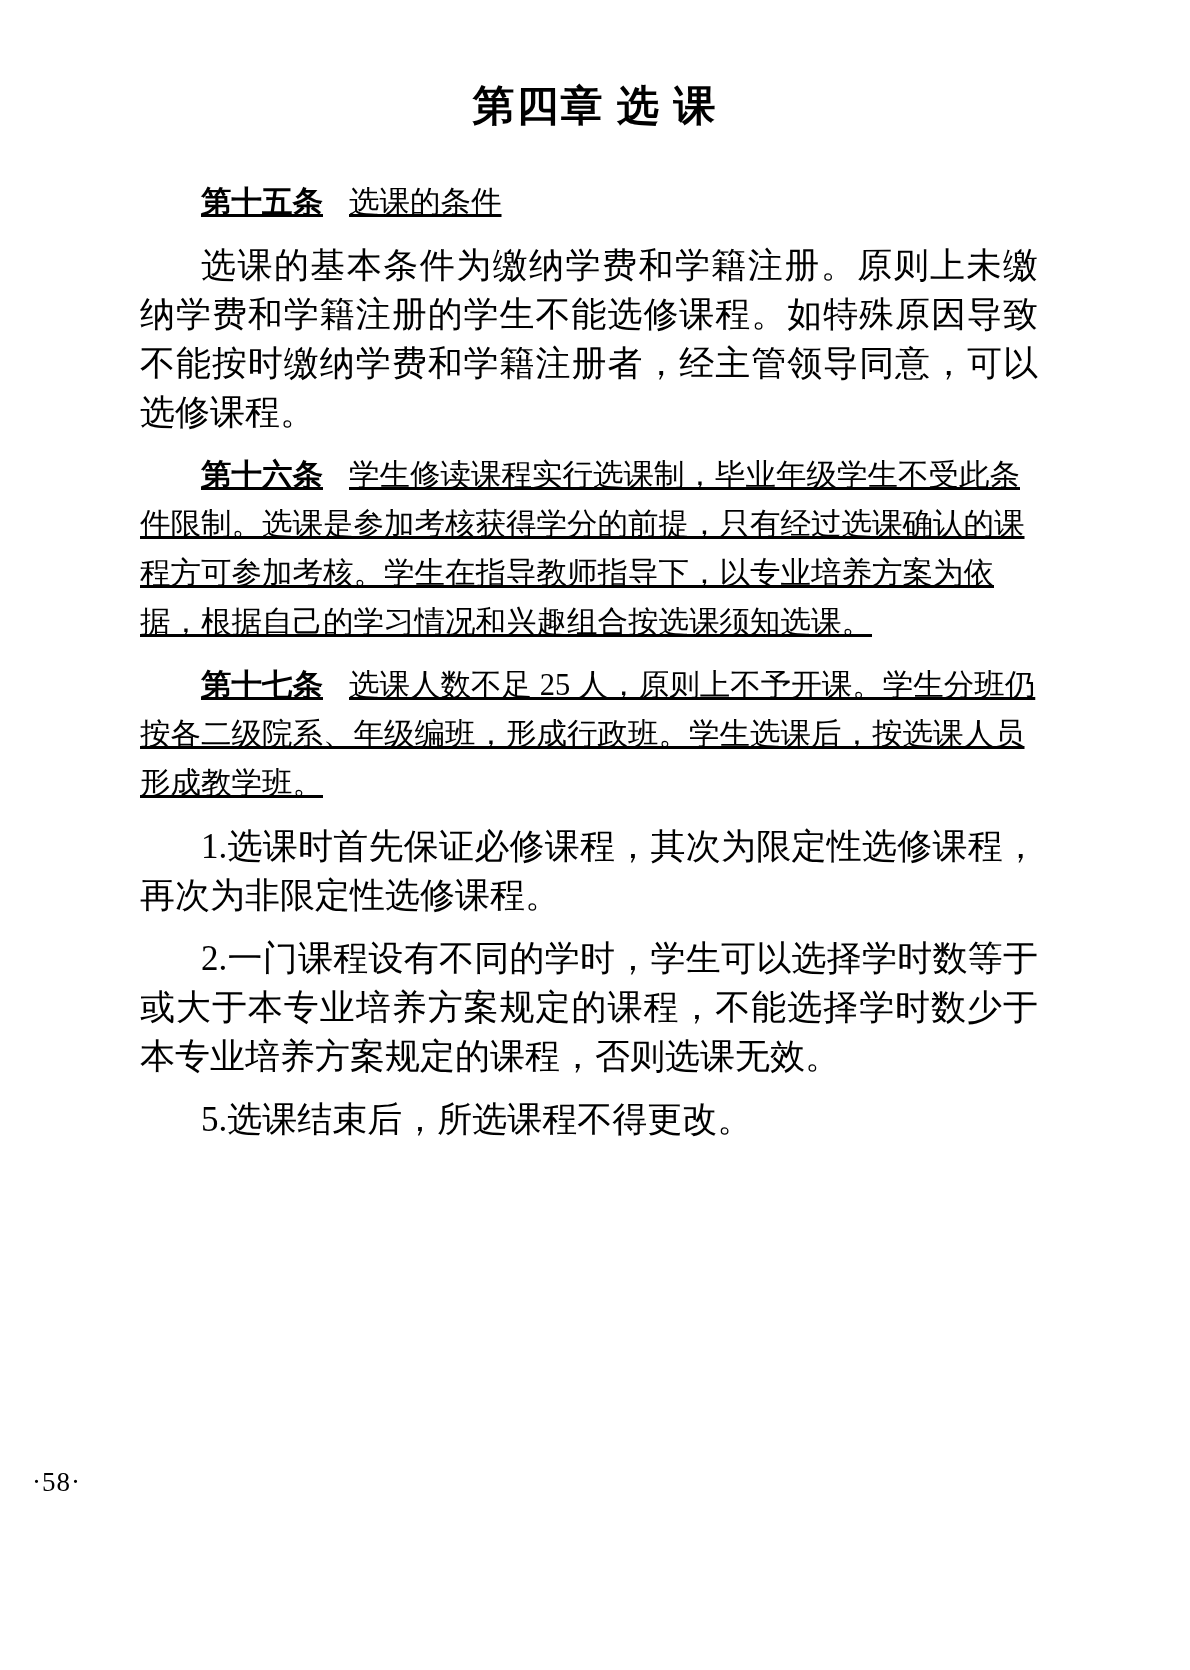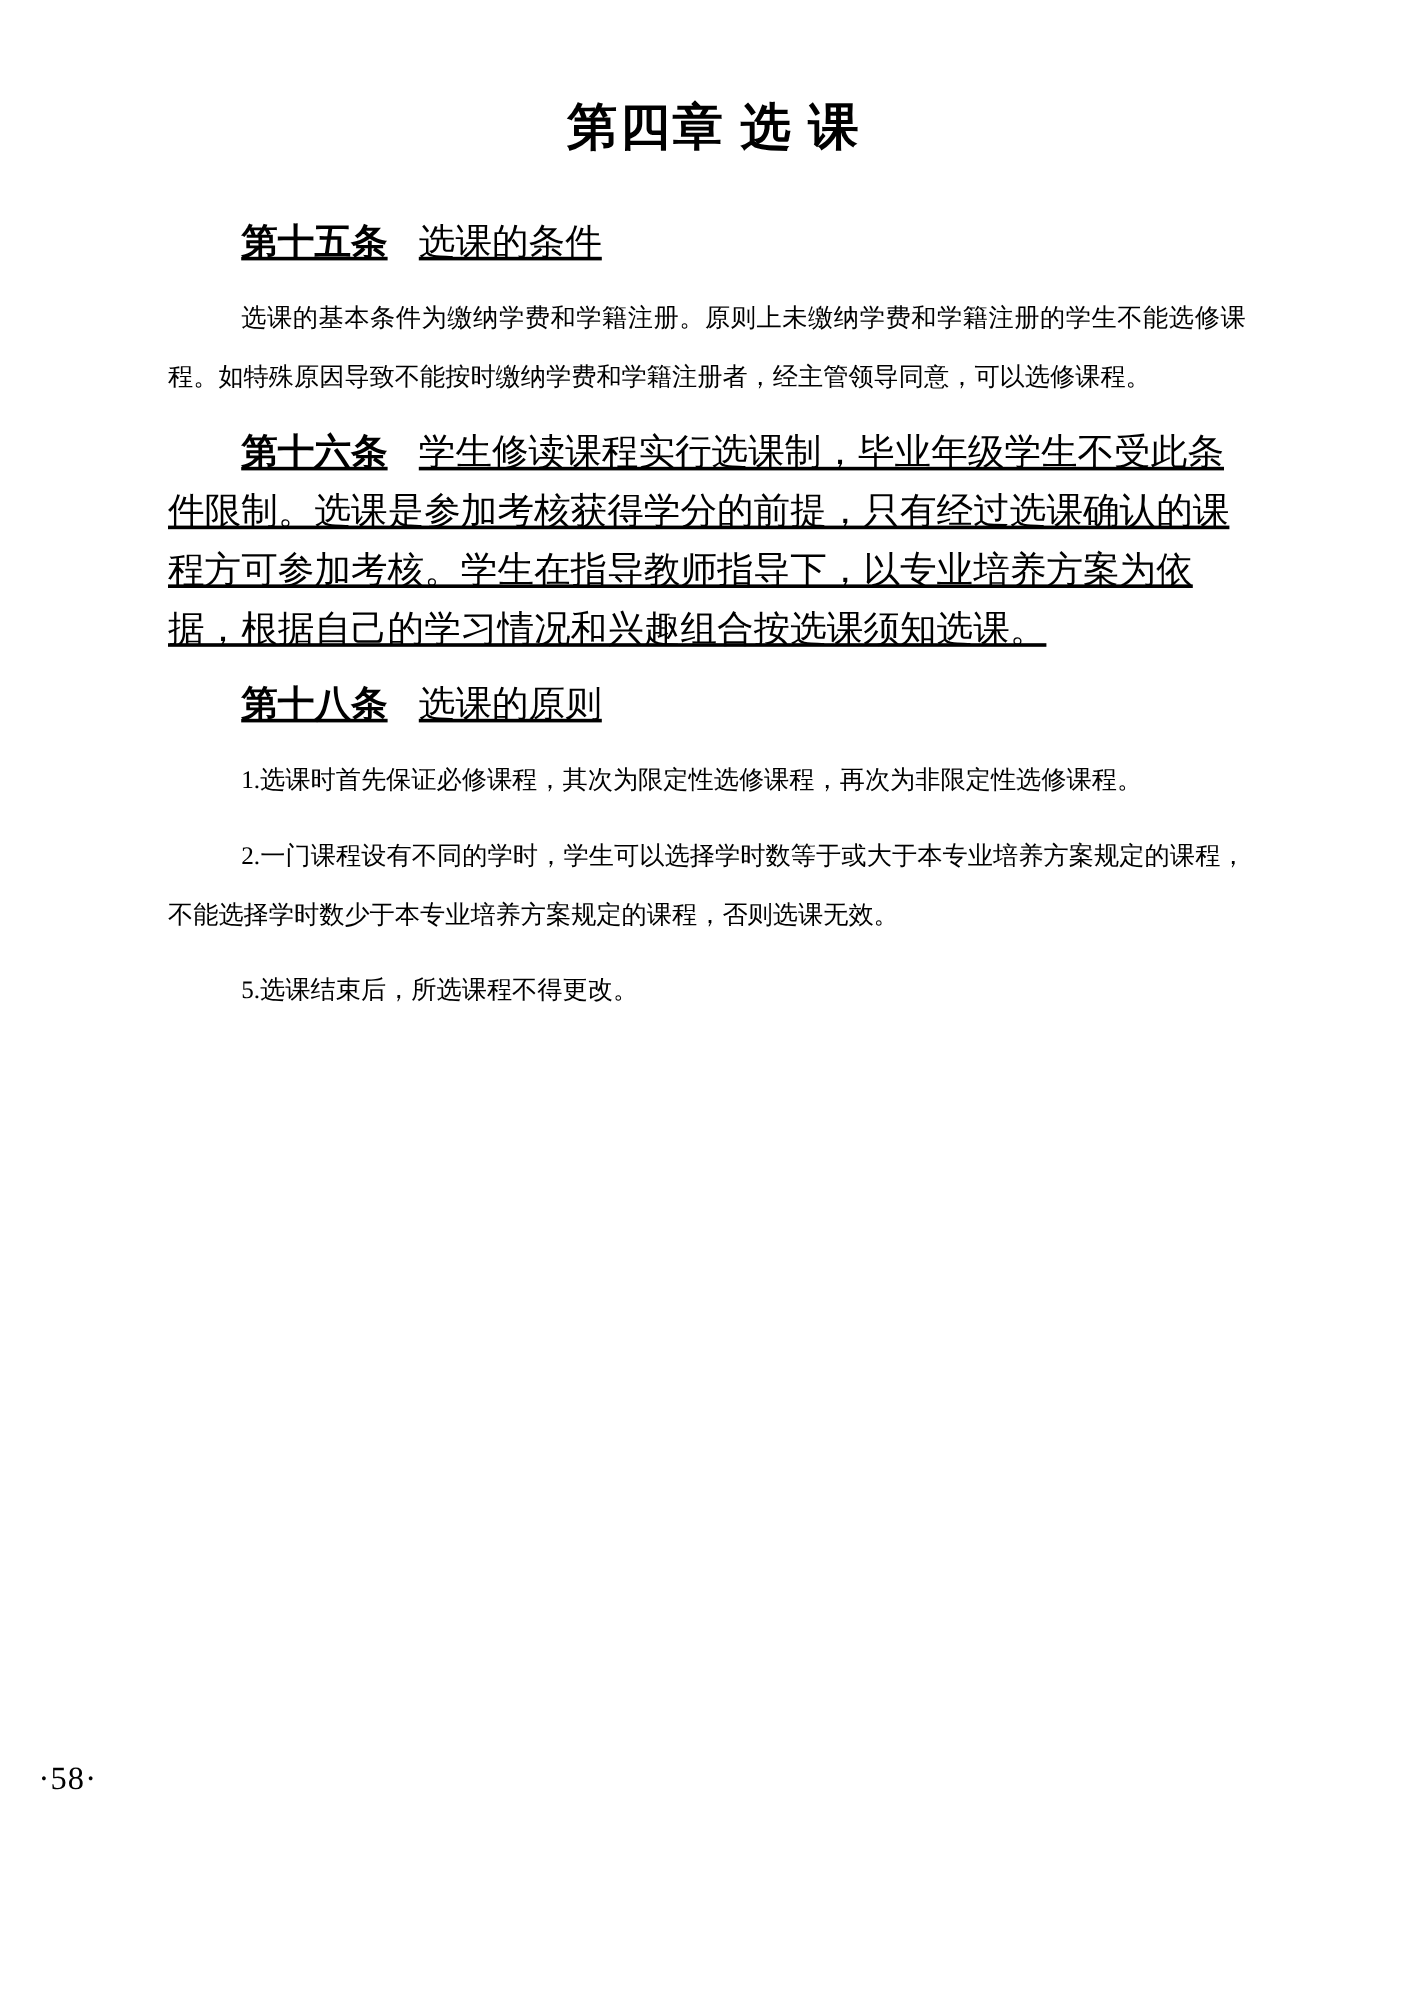--- a/index.html
+++ b/index.html
@@ -32,21 +32,21 @@
     margin-top: 78px;
     margin-bottom: 0;
     font-family: "Liberation Serif", "DejaVu Serif", serif;
   }
   .content {
     margin: 0 auto;
     width: 910px;
     padding-top: 44px;
   }
   .para {
-    font-size: 21px;
+    font-size: 35px;
     line-height: 49px;
     text-align: justify;
     text-justify: inter-ideograph;
     margin: 0 12px 14px 0;
     text-indent: 61px;
   }
   .clause-head {
     font-size: 30.5px;
     line-height: 49px;
     margin: 0 0 14px 0;
@@ -82,24 +82,24 @@
 
     <p class="clause-head">
       <span class="bold">第十五条</span><span class="gap"></span><span>选课的条件</span>
     </p>
     <p class="para">选课的基本条件为缴纳学费和学籍注册。原则上未缴纳学费和学籍注册的学生不能选修课程。如特殊原因导致不能按时缴纳学费和学籍注册者，经主管领导同意，可以选修课程。</p>
 
     <p class="clause-head">
       <span class="bold">第十六条</span><span class="gap"></span><span>学生修读课程实行选课制，毕业年级学生不受此条件限制。选课是参加考核获得学分的前提，只有经过选课确认的课程方可参加考核。学生在指导教师指导下，以专业培养方案为依据，根据自己的学习情况和兴趣组合按选课须知选课。</span>
     </p>
 
+    <p class="clause-head">
+      <span class="bold">第十七条</span><span class="gap"></span><span>选课人数不足 25 人，原则上不予开课。学生分班仍按各二级院系、年级编班，形成行政班。学生选课后，按选课人员形成教学班。</span>
+    </p>
 
-    <p class="clause-head">
-      <span class="bold">第十八条</span><span class="gap"></span><span>选课的原则</span>
-    </p>
     <p class="para">1.选课时首先保证必修课程，其次为限定性选修课程，再次为非限定性选修课程。</p>
     <p class="para">2.一门课程设有不同的学时，学生可以选择学时数等于或大于本专业培养方案规定的课程，不能选择学时数少于本专业培养方案规定的课程，否则选课无效。</p>
     <p class="para">5.选课结束后，所选课程不得更改。</p>
 
   </div>
 
   <div class="footer">·58·</div>
 
 </div>
 

